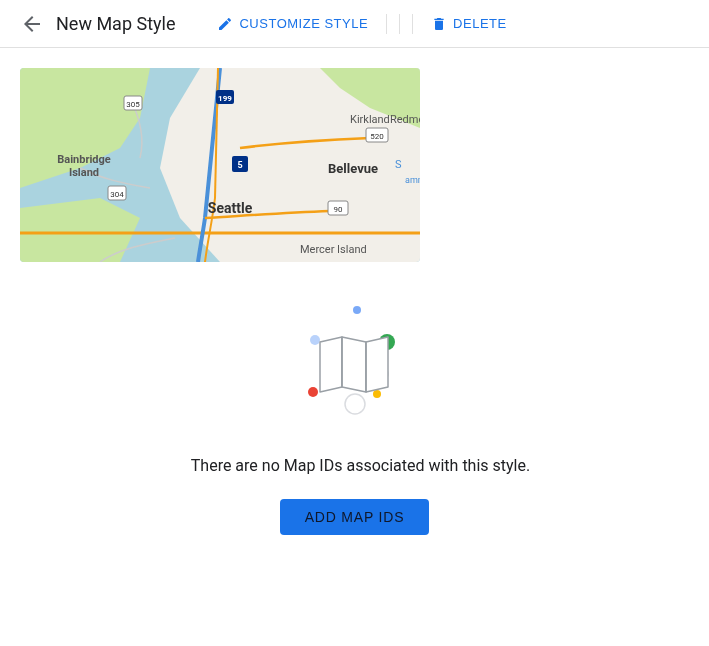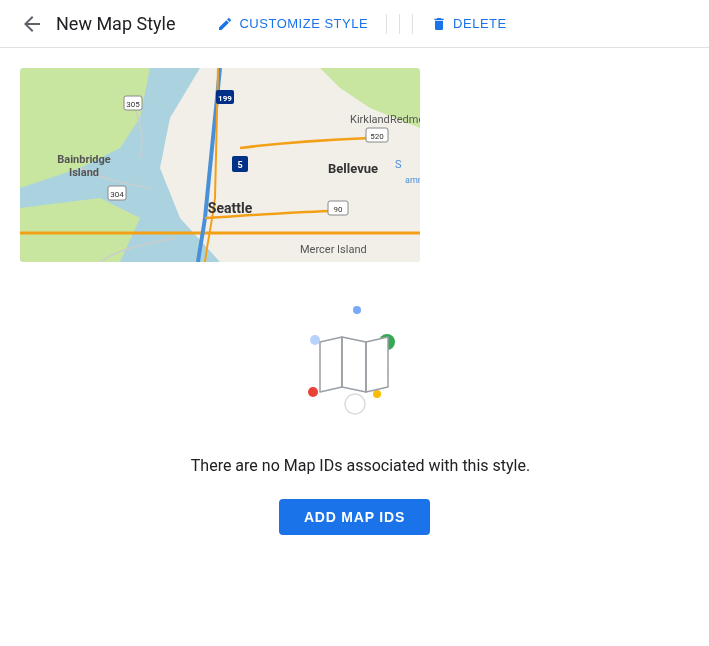--- a/index.html
+++ b/index.html
@@ -100,26 +100,26 @@
 
     .no-ids-text {
       font-size: 16px;
       color: #202124;
       text-align: center;
       margin-left: 12px;
     }
 
     .add-map-ids-btn {
       background: #1a73e8;
-      color: #ffffff;
+      color: #0f172a;
       border: none;
       border-radius: 4px;
       padding: 10px 25px;
       font-size: 14px;
-      font-weight: 700;
+      font-weight: 400;
       letter-spacing: 0.8px;
       text-transform: uppercase;
       cursor: pointer;
     }
   </style>
 </head>
 <body>
 
 <header class="header">
   <button class="back-btn" title="Back">

